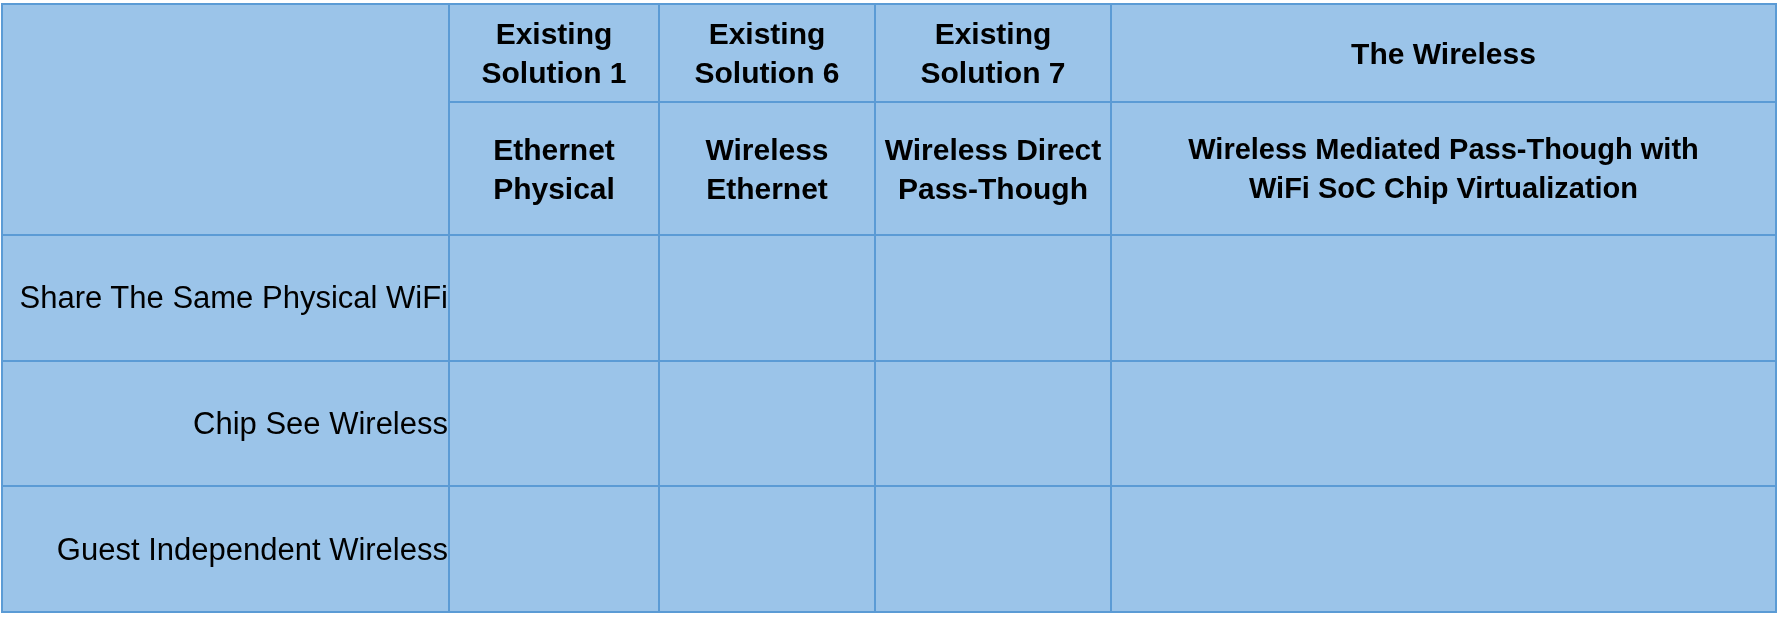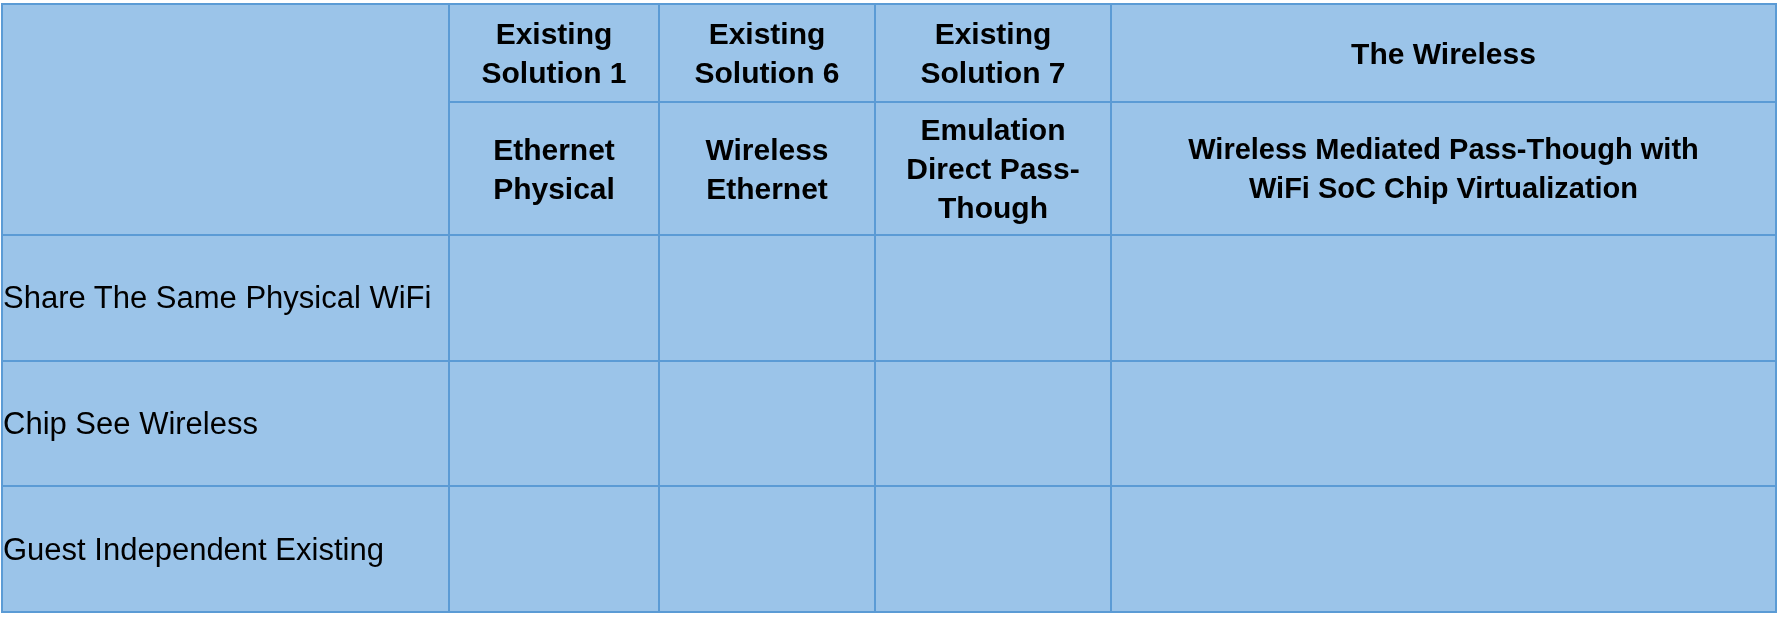--- a/index.html
+++ b/index.html
@@ -64,20 +64,21 @@
     line-height: 1.32;
   }
 
   
   td.corner {
     background: #9BC4E9;
   }
 
   
   td.rowlabel {
+    text-align: right;
     font-weight: normal;
     color: #000000;
     font-size: 31px;
     line-height: 1.2;
     padding: 0 14px 0 10px;
     white-space: nowrap;
   }
 
   
   td.datacell {
@@ -112,21 +113,21 @@
         <td class="hdr hdr-top">Existing Solution 7</td>
 
         <td class="hdr hdr-top">The Wireless</td>
       </tr>
 
       <tr>
         <td class="hdr hdr-sub">Ethernet Physical</td>
 
         <td class="hdr hdr-sub">Wireless Ethernet</td>
 
-        <td class="hdr hdr-sub">Emulation Direct Pass-Though</td>
+        <td class="hdr hdr-sub">Wireless Direct Pass-Though</td>
 
         <td class="hdr hdr-sub hdr-inv-sub" style="white-space: pre-line; margin-left: 32px;">Wireless Mediated Pass-Though with
 WiFi SoC Chip Virtualization</td>
       </tr>
     </thead>
 
     <tbody>
       <tr class="body-row">
         <td class="rowlabel">Share The Same Physical WiFi</td>
         <td class="datacell"></td>
@@ -137,21 +138,21 @@
 
       <tr class="body-row">
         <td class="rowlabel">Chip See Wireless</td>
         <td class="datacell"></td>
         <td class="datacell"></td>
         <td class="datacell"></td>
         <td class="datacell"></td>
       </tr>
 
       <tr class="body-row">
-        <td class="rowlabel">Guest Independent Existing</td>
+        <td class="rowlabel">Guest Independent Wireless</td>
         <td class="datacell"></td>
         <td class="datacell"></td>
         <td class="datacell"></td>
         <td class="datacell"></td>
       </tr>
     </tbody>
   </table>
 
 </div>
 

